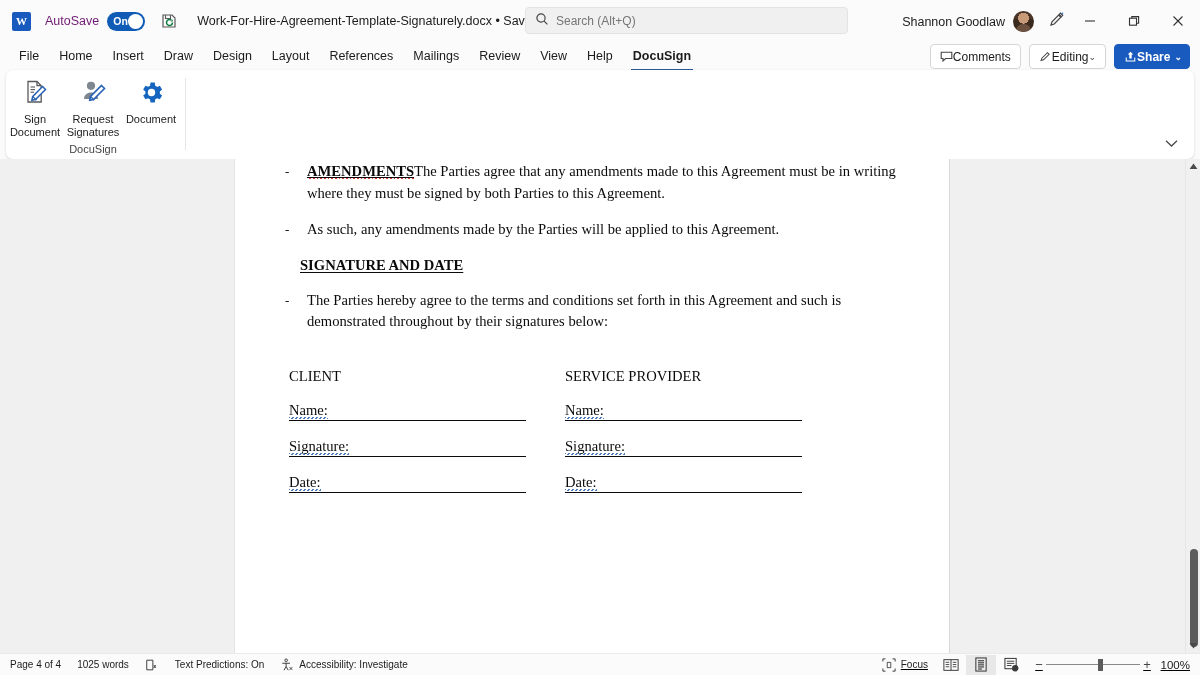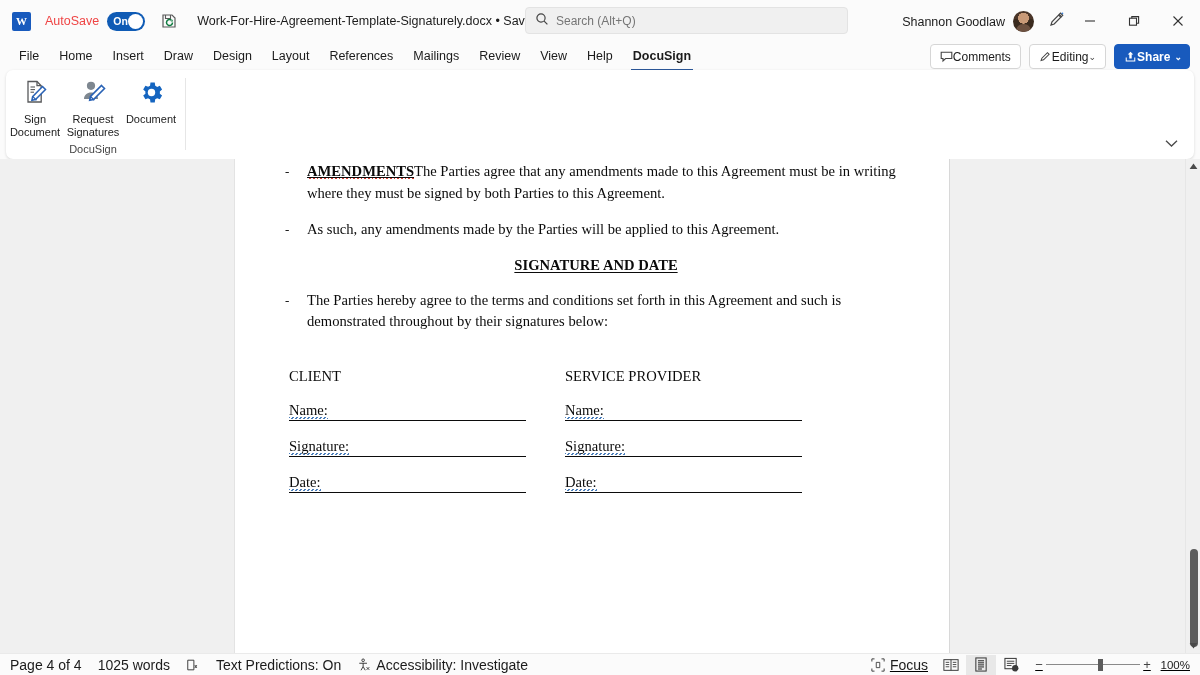--- a/index.html
+++ b/index.html
@@ -17,21 +17,21 @@
     background: #fbfbfb;
     display: flex; align-items: center;
   }
   .word-logo {
     width: 19px; height: 19px; border-radius: 2px;
     background: #185abd; color: #fff;
     font-size: 11px; font-weight: bold;
     display: flex; align-items: center; justify-content: center;
     margin-left: 12px; font-family: "Liberation Serif", serif;
   }
-  .autosave-label { font-size: 12.5px; color: #ef4444; margin-left: 14px; }
+  .autosave-label { font-size: 12.5px; color: #701a75; margin-left: 14px; }
   .toggle {
     width: 38px; height: 19px; border-radius: 10px; background: #0f5bb5;
     margin-left: 8px; position: relative; display: flex; align-items: center;
   }
   .toggle .ton { font-size: 10.5px; color: #fff; font-weight: 600; margin-left: 6px; letter-spacing: .2px;}
   .toggle .knob {
     position: absolute; right: 2px; top: 2px; width: 15px; height: 15px;
     border-radius: 50%; background: #fff;
   }
   .qat-save { margin-left: 14px; width: 20px; height: 20px; position: relative; }
@@ -134,21 +134,21 @@
   .ptext { flex: 1; }
   .bold-ul {
     font-weight: bold; text-decoration: underline; text-underline-offset: 1px;
     border-bottom: 0;
     background-image: repeating-linear-gradient(135deg, #d63b2f 0 1.2px, transparent 1.2px 2.6px);
     background-size: 100% 2px; background-repeat: repeat-x; background-position: 0 100%;
   }
   .heading {
     font-family: "Liberation Serif", serif; font-size: 14.6px; font-weight: bold;
     text-decoration: underline; text-underline-offset: 2px; color: #0b0b0b;
-    margin-top: 18px; margin-left: 8px; text-align: center;
+    margin-top: 18px; margin-left: 15px;
   }
   .sigwrap { position: relative; margin-top: 35px; height: 120px; }
   .sigcol { position: absolute; top: 0; }
   .sigcol.left { left: 4px; width: 240px; }
   .sigcol.right { left: 280px; width: 240px; }
   .sigtitle {
     font-family: "Liberation Serif", serif; font-size: 14.6px; color: #0b0b0b;
   }
   .sigline {
     font-family: "Liberation Serif", serif; font-size: 14.6px; color: #0b0b0b;
@@ -172,21 +172,21 @@
     background: #5c5c5c; border-radius: 4px;
   }
 
   
   .statusbar {
     position: absolute; bottom: 0; left: 0; width: 1200px; height: 22px;
     background: #fbfbfb; border-top: 1px solid #eaeaea;
     display: flex; align-items: center;
   }
   .sb-item {
-    font-size: 14px; color: #1b1b1b; display: flex; align-items: center; gap: 5px;
+    font-size: 10px; color: #1b1b1b; display: flex; align-items: center; gap: 5px;
     padding: 0 8px; height: 20px; white-space: nowrap;
   }
   .sb-right { position: absolute; right: 6px; display: flex; align-items: center; text-decoration: underline; }
   .viewbtn {
     width: 30px; height: 20px; display: flex; align-items: center; justify-content: center;
   }
   .viewbtn.sel { background: #e8e8e8; }
   .zoomslider { display: flex; align-items: center; gap: 0; margin: 0 6px; }
   .ztrack { width: 94px; height: 1.5px; background: #8a8a8a; position: relative; }
   .zthumb {

